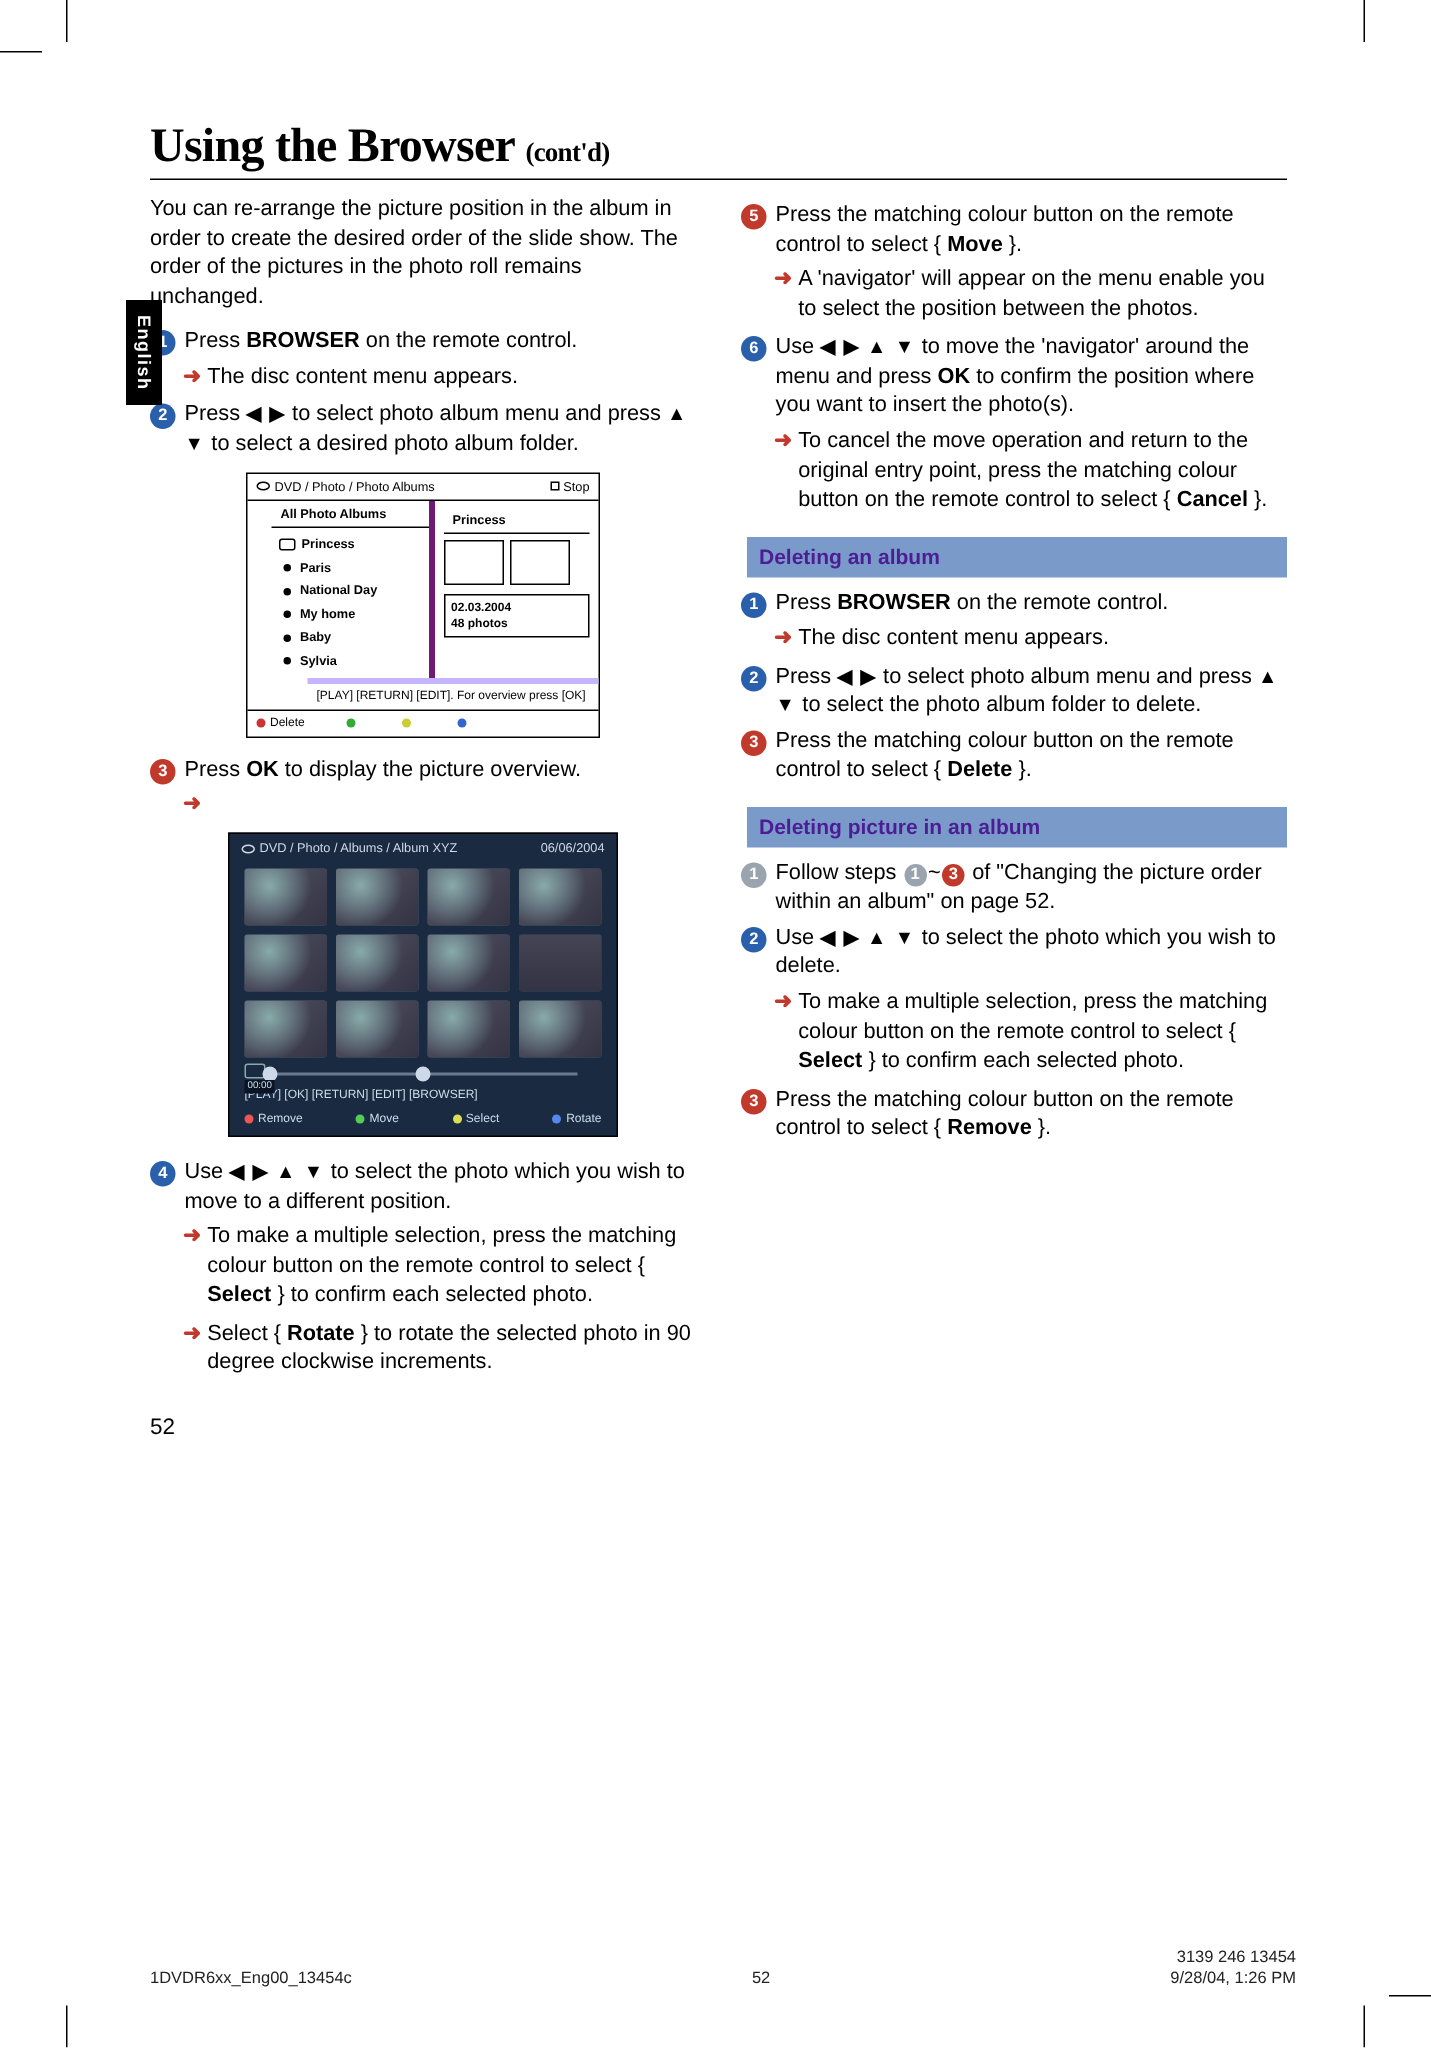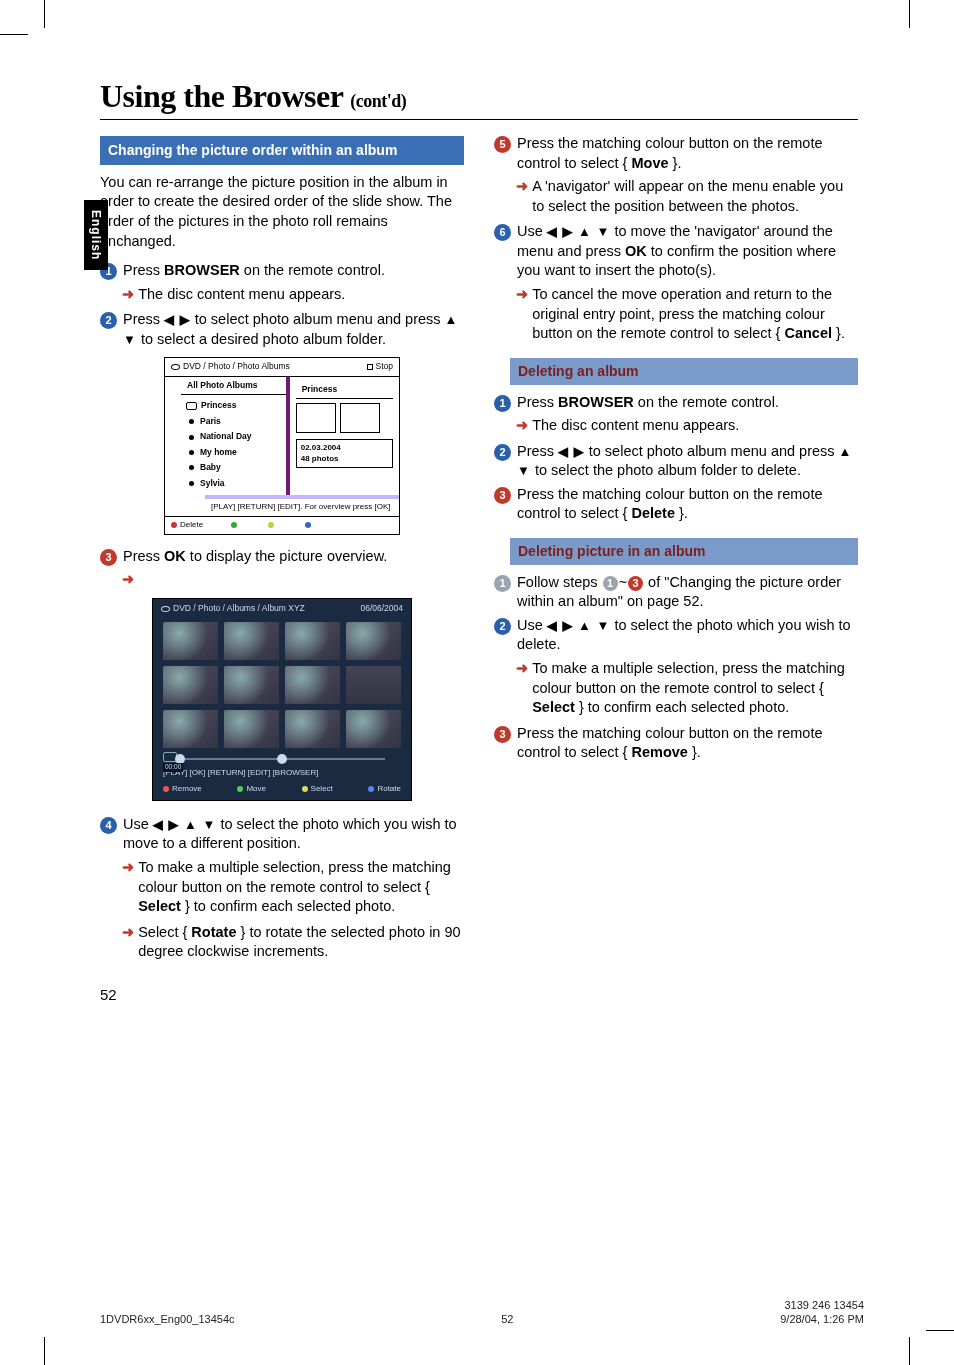--- a/index.html
+++ b/index.html
@@ -76,25 +76,25 @@
   .section-header {
     background: #3a6fb5;
     color: #fff;
     font-weight: bold;
     padding: 5px 8px 5px 8px;
     font-size: 14px;
     margin: 6px 0 8px 0;
   }
   .subhead {
     background: #7a9bc9;
-    color: #7f1d1d;
+    color: #4c1d95;
     font-weight: bold;
     padding: 4px 8px;
     font-size: 14px;
-    margin: 14px 0 8px 16px;
+    margin: 14px 0 8px 4px;
   }
 
   .para { margin: 0 0 10px 0; }
 
   .step {
     display: flex;
     align-items: flex-start;
     margin: 4px 0 4px 0;
   }
   .step-n {
@@ -261,21 +261,20 @@
   <div class="sidetab">English</div>
 
   <h1 class="title">
     <span>Using the Browser</span>
     <span class="contd">(cont'd)</span>
   </h1>
 
   <div class="columns">
 
     <div class="col">
-      <div class="section-header">Changing the picture order within an album</div>
 
       <p class="para">You can re-arrange the picture position in the album in order to create the desired order of the slide show.  The order of the pictures in the photo roll remains unchanged.</p>
 
       <div class="step">
         <span class="step-n blue">1</span>
         <div class="step-body">
           <span>Press </span><b>BROWSER</b><span> on the remote control.</span>
         </div>
       </div>
       <div class="arrow-line">

